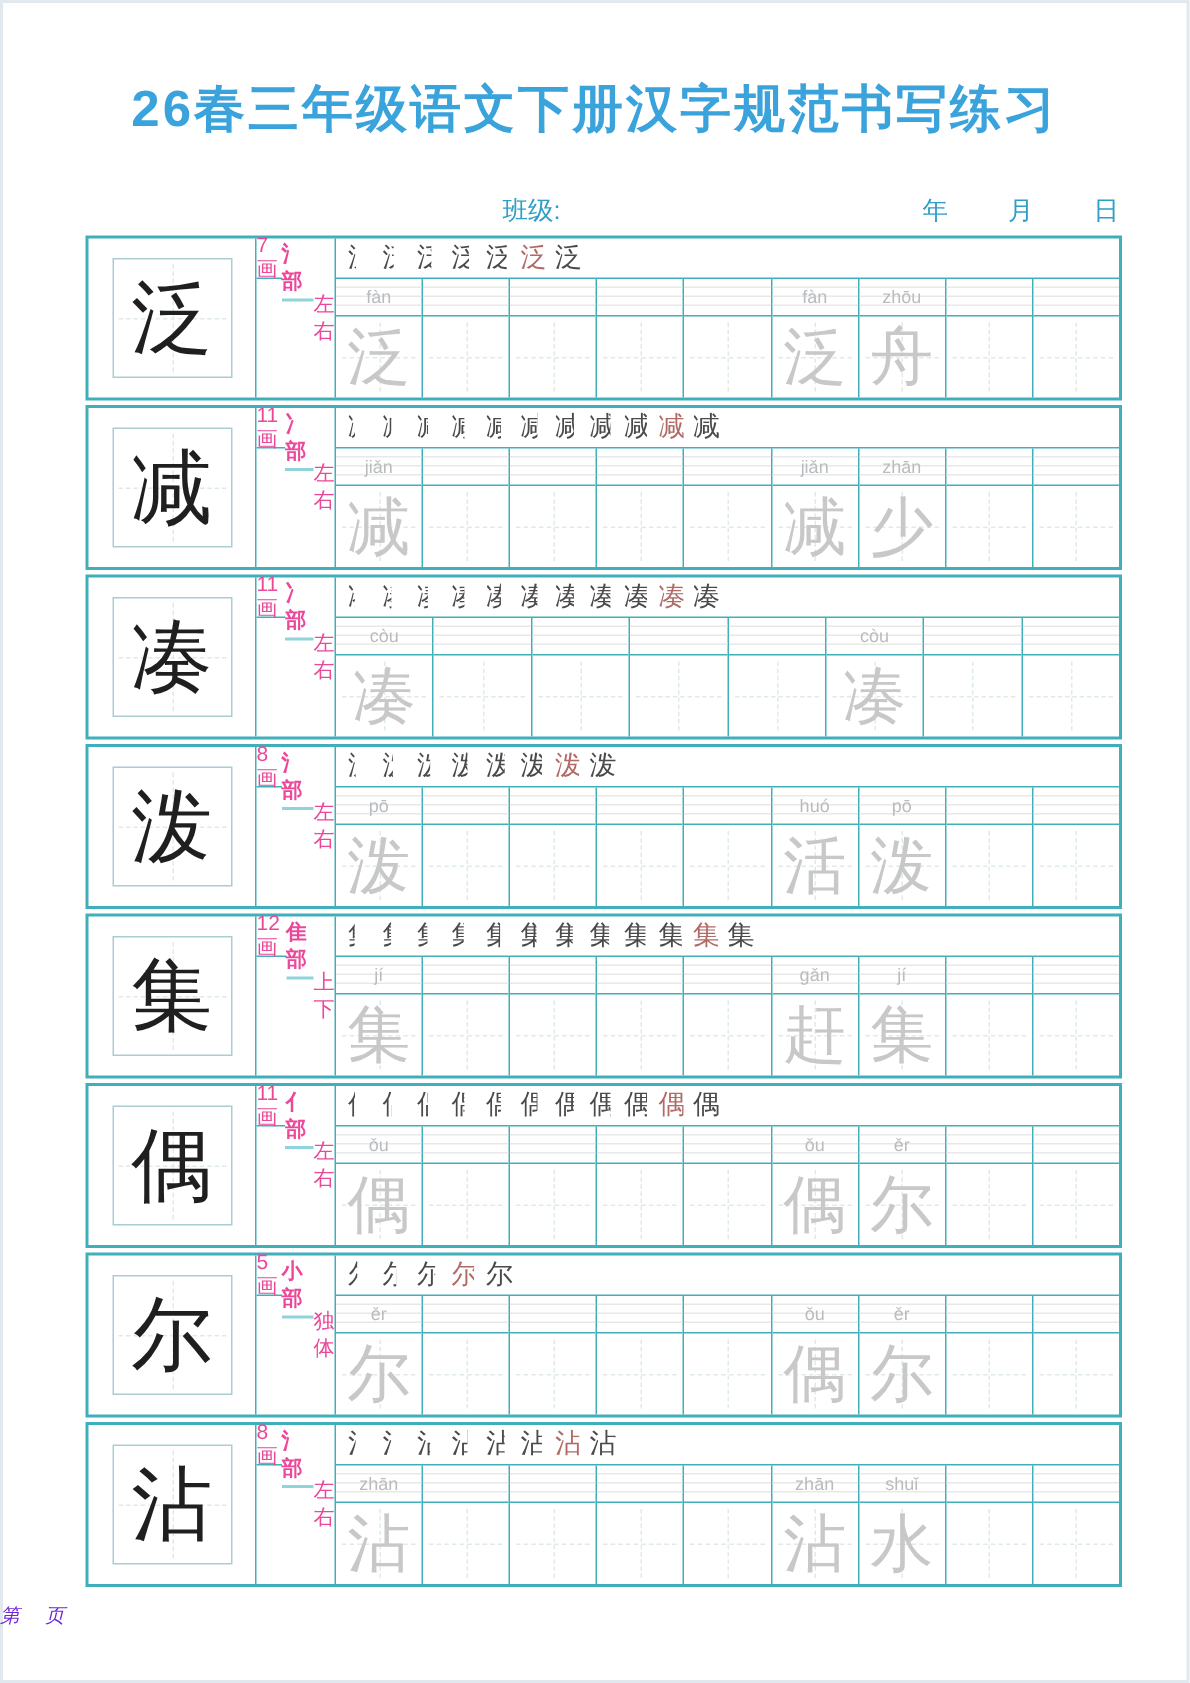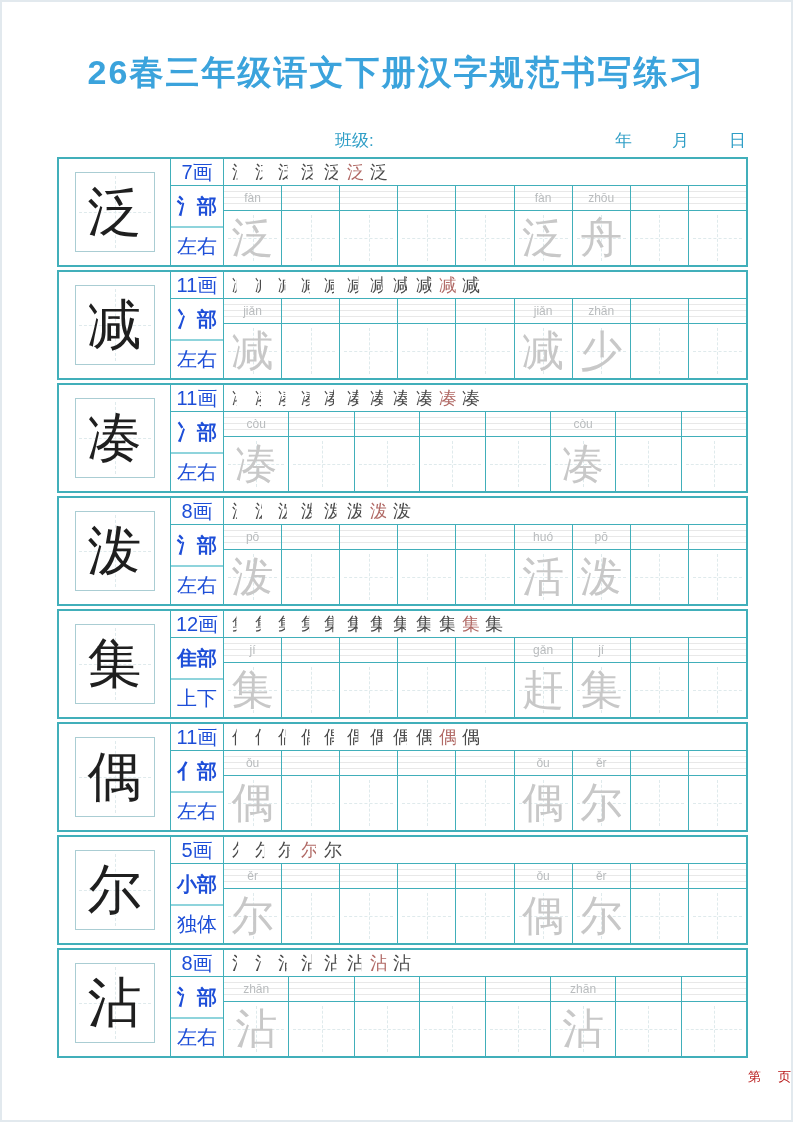--- a/index.html
+++ b/index.html
@@ -44,21 +44,21 @@
     width:78px;height:78px;border:1px solid var(--box-border);
     position:relative;display:flex;align-items:center;justify-content:center;
   }
   .char-box::before{content:"";position:absolute;left:50%;top:3px;bottom:3px;border-left:1px dashed var(--grid-dash);}
   .char-box::after{content:"";position:absolute;top:50%;left:3px;right:3px;border-top:1px dashed var(--grid-dash);}
   .big-char{
     position:relative;z-index:1;font-size:54px;line-height:1;color:var(--ink);
     font-family:"DejaVu Serif","Liberation Serif",serif;
   }
 
-  .info-col{width:52px;border-right:1px solid var(--teal);display:flex;flex-direction:column;font-size:20px;color:#1d4ed8;}
+  .info-col{width:52px;border-right:1px solid var(--teal);display:flex;flex-direction:row;font-size:14px;color:#ec4899;}
   .info-cell{display:flex;align-items:center;justify-content:center;}
   .info-strokes{height:26px;border-bottom:1px solid var(--teal);}
   .info-radical{height:40px;border-bottom:2px solid var(--teal-light);font-weight:bold;}
   .info-structure{flex:1;}
 
   .practice{flex:1;display:flex;flex-direction:column;min-width:0;}
   .stroke-strip{
     height:26px;border-bottom:1px solid var(--teal);
     display:flex;align-items:center;padding-left:8px;gap:5px;overflow:hidden;
   }
@@ -80,22 +80,22 @@
     font-size:12px;color:var(--pinyin-gray);
   }
   .hanzi-zone{flex:1;position:relative;display:flex;align-items:center;justify-content:center;}
   .hanzi-zone::before{content:"";position:absolute;left:50%;top:4px;bottom:4px;border-left:1px dashed var(--grid-dash);}
   .hanzi-zone::after{content:"";position:absolute;top:50%;left:4px;right:4px;border-top:1px dashed var(--grid-dash);}
   .practice-char{
     position:relative;z-index:1;font-size:42px;line-height:1;color:var(--faded-char);
     font-family:"DejaVu Serif","Liberation Serif",serif;
   }
   .footer{
-    position:absolute;top:1068px;left:0;width:100%;text-align:right;
-    font-size:13px;color:#b91c1c;white-space:pre;letter-spacing:2px;
+    position:absolute;top:1068px;left:0;width:100%;text-align:left;
+    font-size:13px;color:#6d28d9;white-space:pre;letter-spacing:2px;font-style:italic;
   }
 </style>
 </head>
 <body>
 
 <div class="page-frame"></div>
 
 <div class="title">26春三年级语文下册汉字规范书写练习</div>
 
 <div class="header">
@@ -869,20 +869,28 @@
           <div class="pcell">
             <div class="pinyin-zone">
               <span class="pinyin-text">zhān</span>
             </div>
             <div class="hanzi-zone">
               <span class="practice-char">沾</span>
             </div>
           </div>
           <div class="pcell">
             <div class="pinyin-zone">
+              <span class="pinyin-text">shuǐ</span>
+            </div>
+            <div class="hanzi-zone">
+              <span class="practice-char">水</span>
+            </div>
+          </div>
+          <div class="pcell">
+            <div class="pinyin-zone">
               <span class="pinyin-text"></span>
             </div>
             <div class="hanzi-zone">
               <span class="practice-char"></span>
             </div>
           </div>
           <div class="pcell">
             <div class="pinyin-zone">
               <span class="pinyin-text"></span>
             </div>

